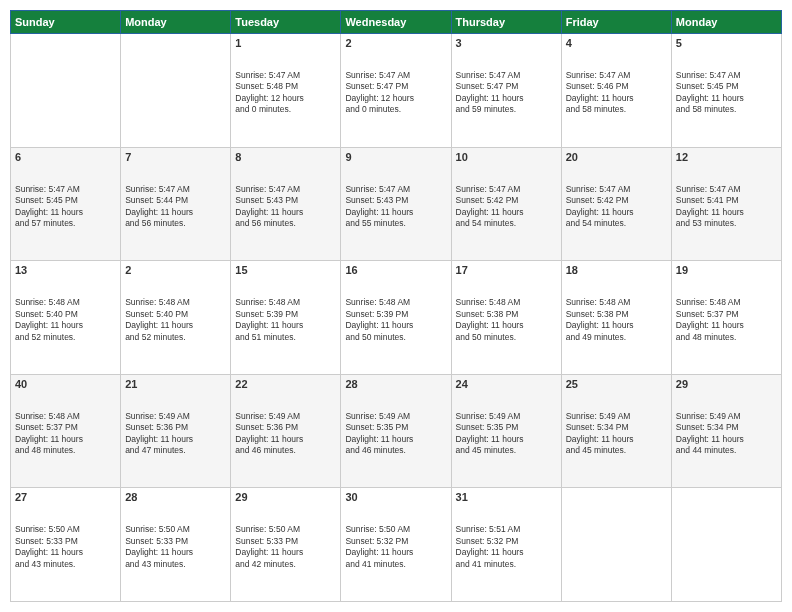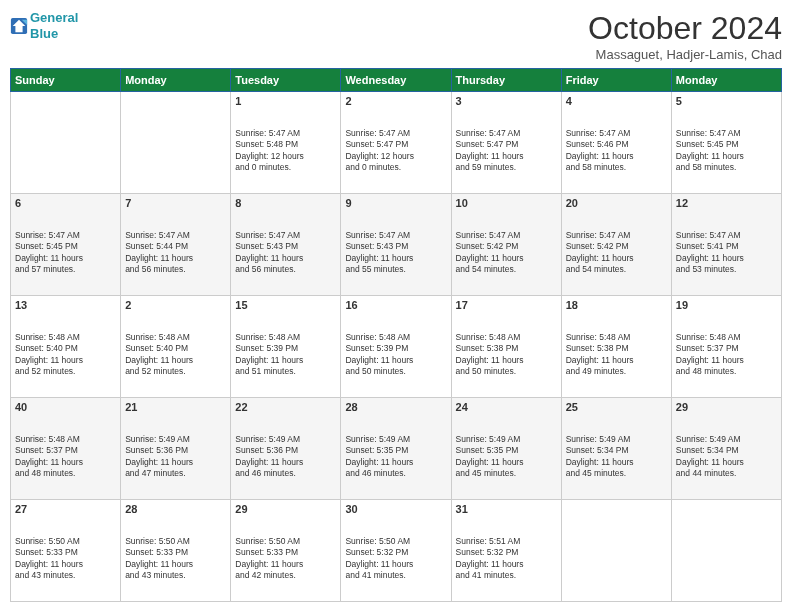--- a/index.html
+++ b/index.html
@@ -93,37 +93,20 @@
       background: #f5f5f5;
     }
     .row-white td {
       background: #ffffff;
     }
   </style>
 </head>
 <body>
 
 <div class="page">
-  <div class="header">
-    <div class="logo">
-      <svg class="logo-icon" viewBox="0 0 20 20">
-        <rect x="1" y="1" width="18" height="18" rx="2" fill="#2f6eb5"></rect>
-        <polygon points="10,3 17,10 14,10 14,17 6,17 6,10 3,10" fill="white"></polygon>
-        <polygon points="13,3 19,3 19,9" fill="#5ab4e0"></polygon>
-      </svg>
-      <div class="logo-text">
-        <div><span>General</span></div>
-        <div><span style="color:#2196a8">Blue</span></div>
-      </div>
-    </div>
-    <div class="title-block">
-      <div class="month-title">October 2024</div>
-      <div class="subtitle">Massaguet, Hadjer-Lamis, Chad</div>
-    </div>
-  </div>
 
   <table class="calendar">
     <thead>
       <tr id="weekday-row">
           <th>Sunday</th>
           <th>Monday</th>
           <th>Tuesday</th>
           <th>Wednesday</th>
           <th>Thursday</th>
           <th>Friday</th>

